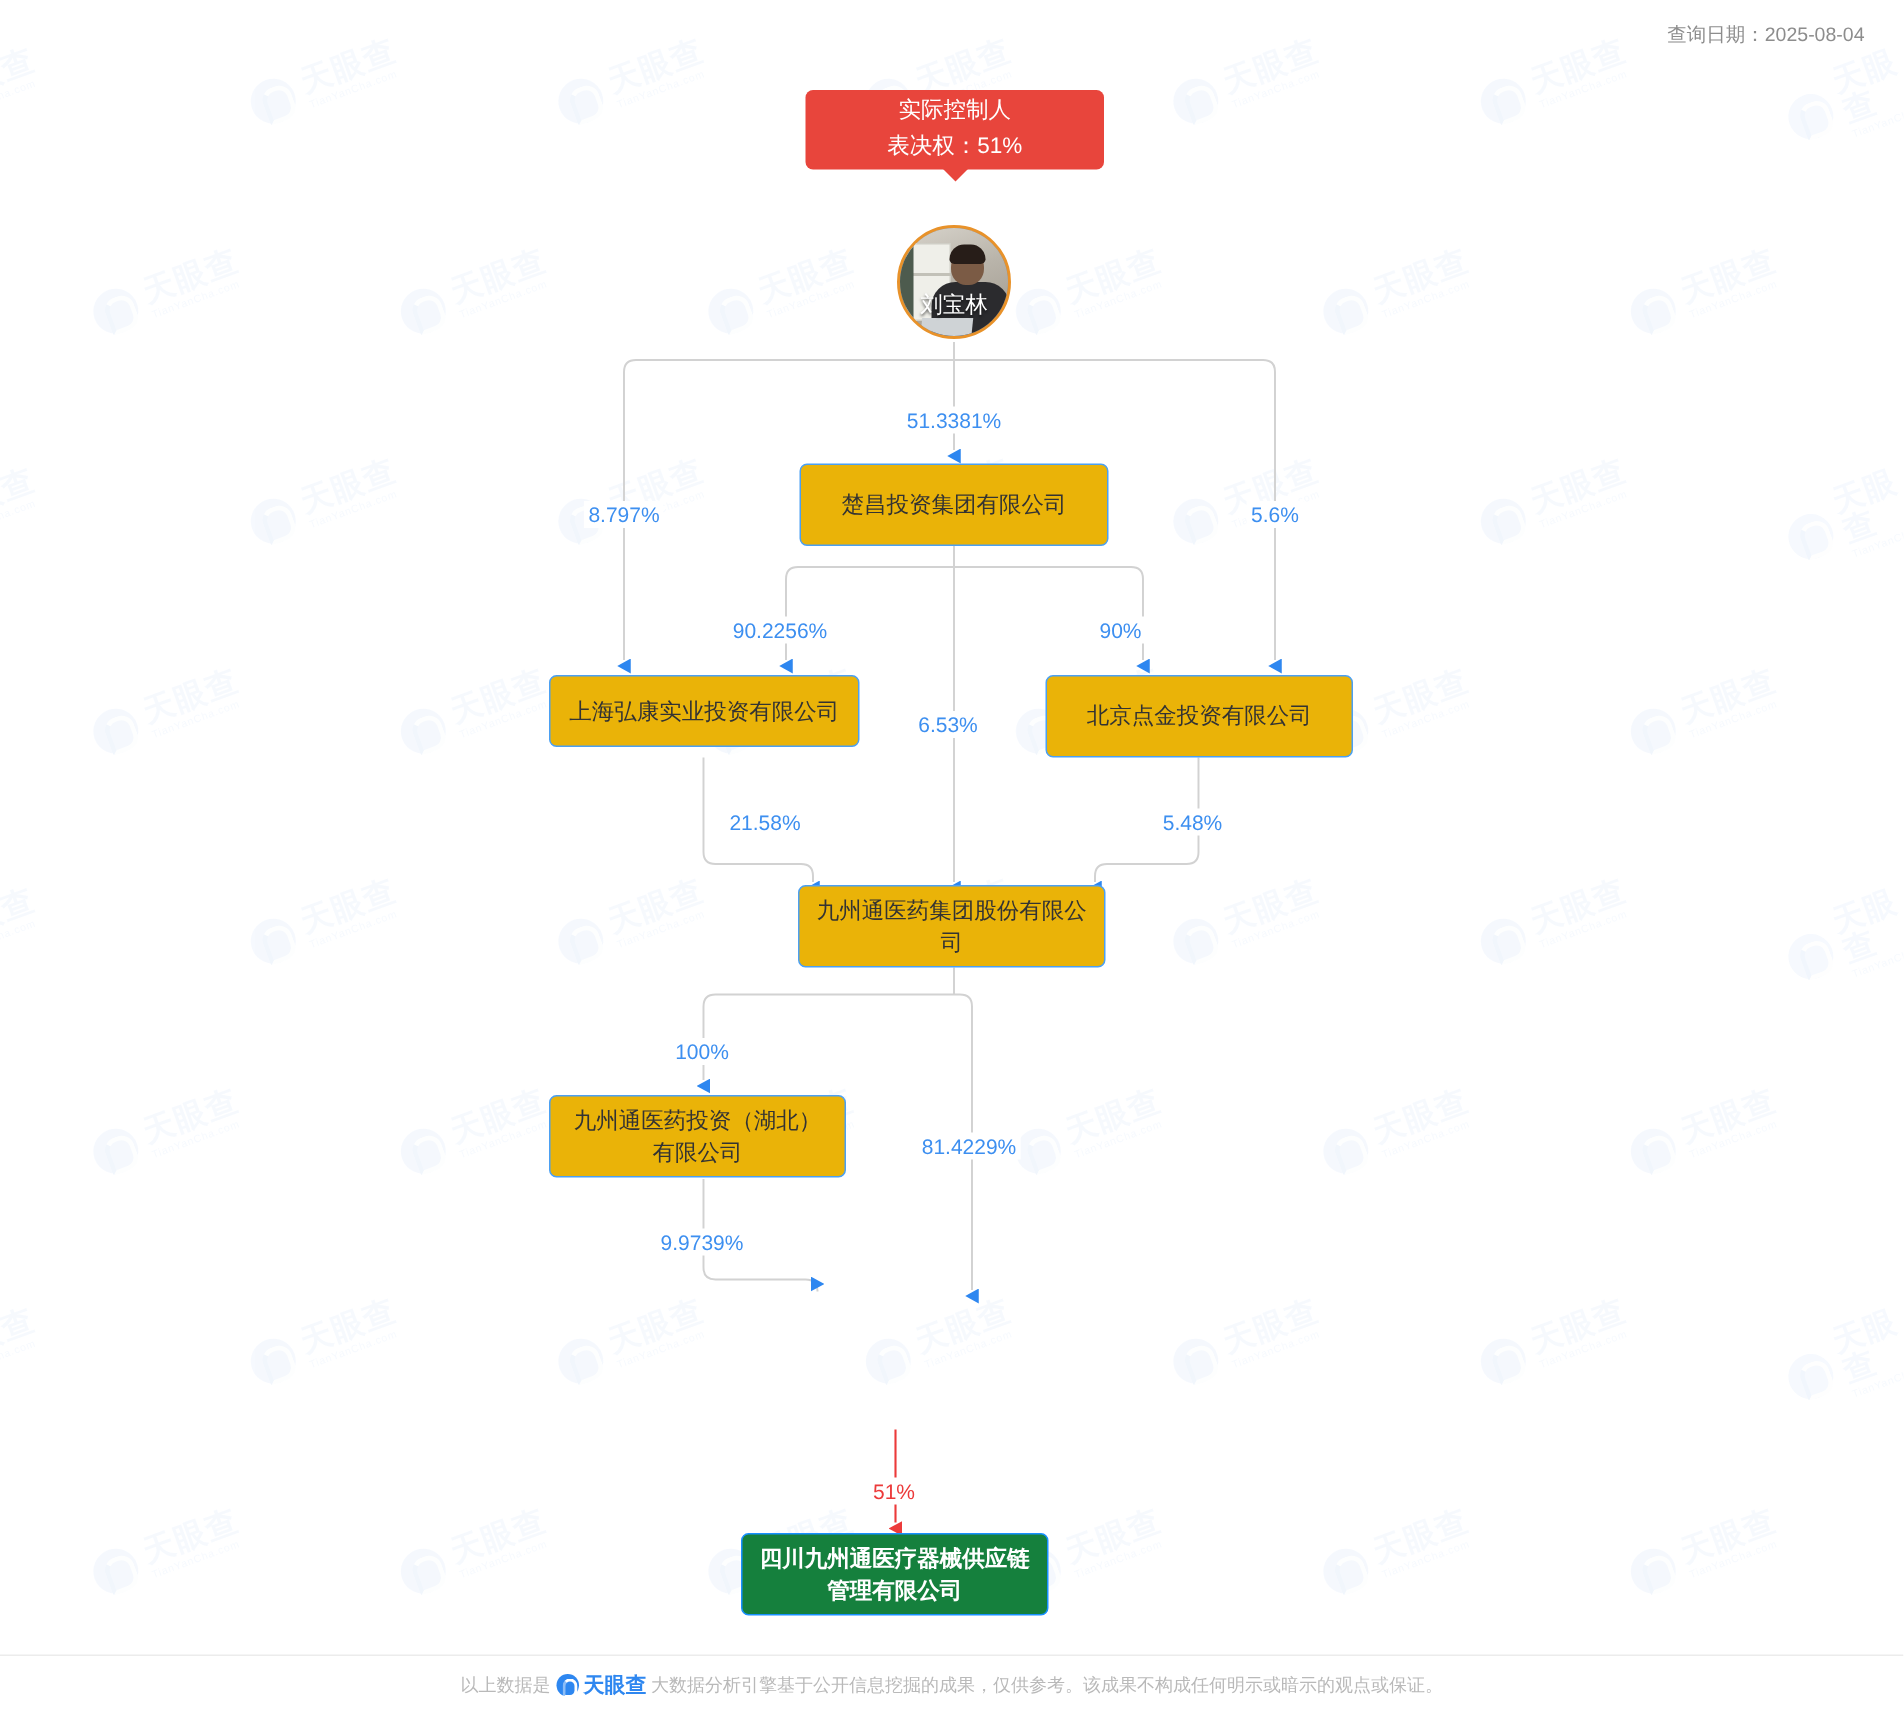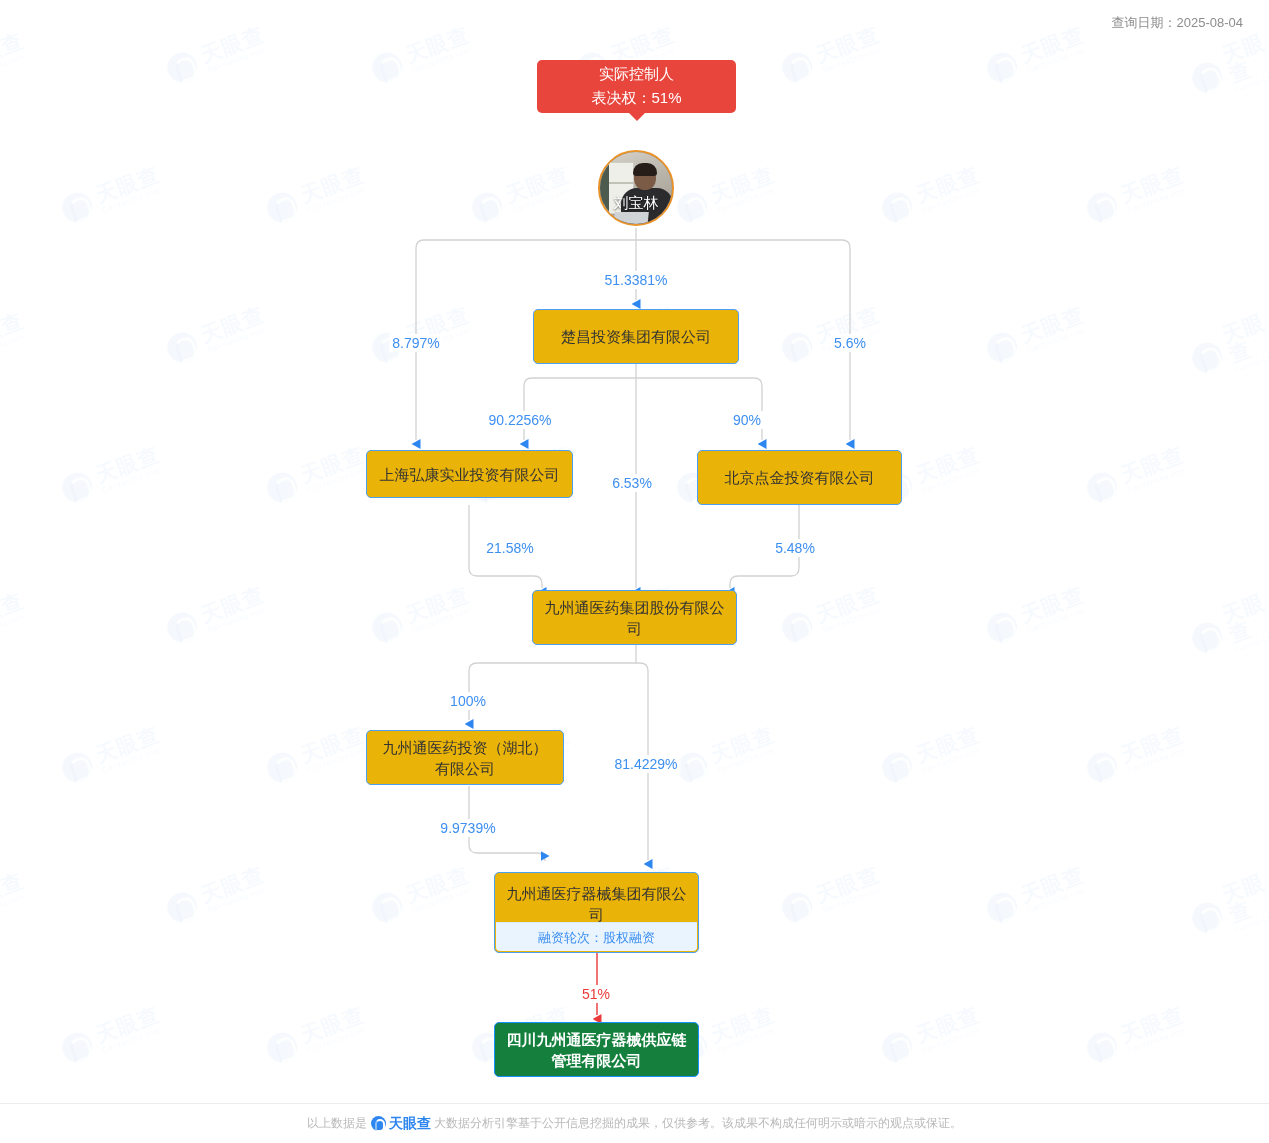--- a/index.html
+++ b/index.html
@@ -599,24 +599,20 @@
   </div>
 
   <div class="node" style="left:697px; top:450px; width:205px; height:55px;">
     <div class="nm">北京点金投资有限公司</div>
   </div>
 
   <div class="node" style="left:366px; top:730px; width:198px; height:55px;">
     <div class="nm">九州通医药投资（湖北）有限公司</div>
   </div>
 
-  <div class="node with-foot" style="left:494px; top:872px; width:205px; height:81px;">
-    <div class="nm">九州通医疗器械集团有限公司</div>
-    <div class="foot">融资轮次：股权融资</div>
-  </div>
 
   <div class="node target" style="left:494px; top:1022px; width:205px; height:55px;">
     <div class="nm">四川九州通医疗器械供应链管理有限公司</div>
   </div>
 
   <div class="plabel" style="left:636px; top:271px;">51.3381%</div>
   <div class="plabel" style="left:416px; top:334px;">8.797%</div>
   <div class="plabel" style="left:850px; top:334px;">5.6%</div>
   <div class="plabel" style="left:520px; top:411px;">90.2256%</div>
   <div class="plabel" style="left:747px; top:411px;">90%</div>

